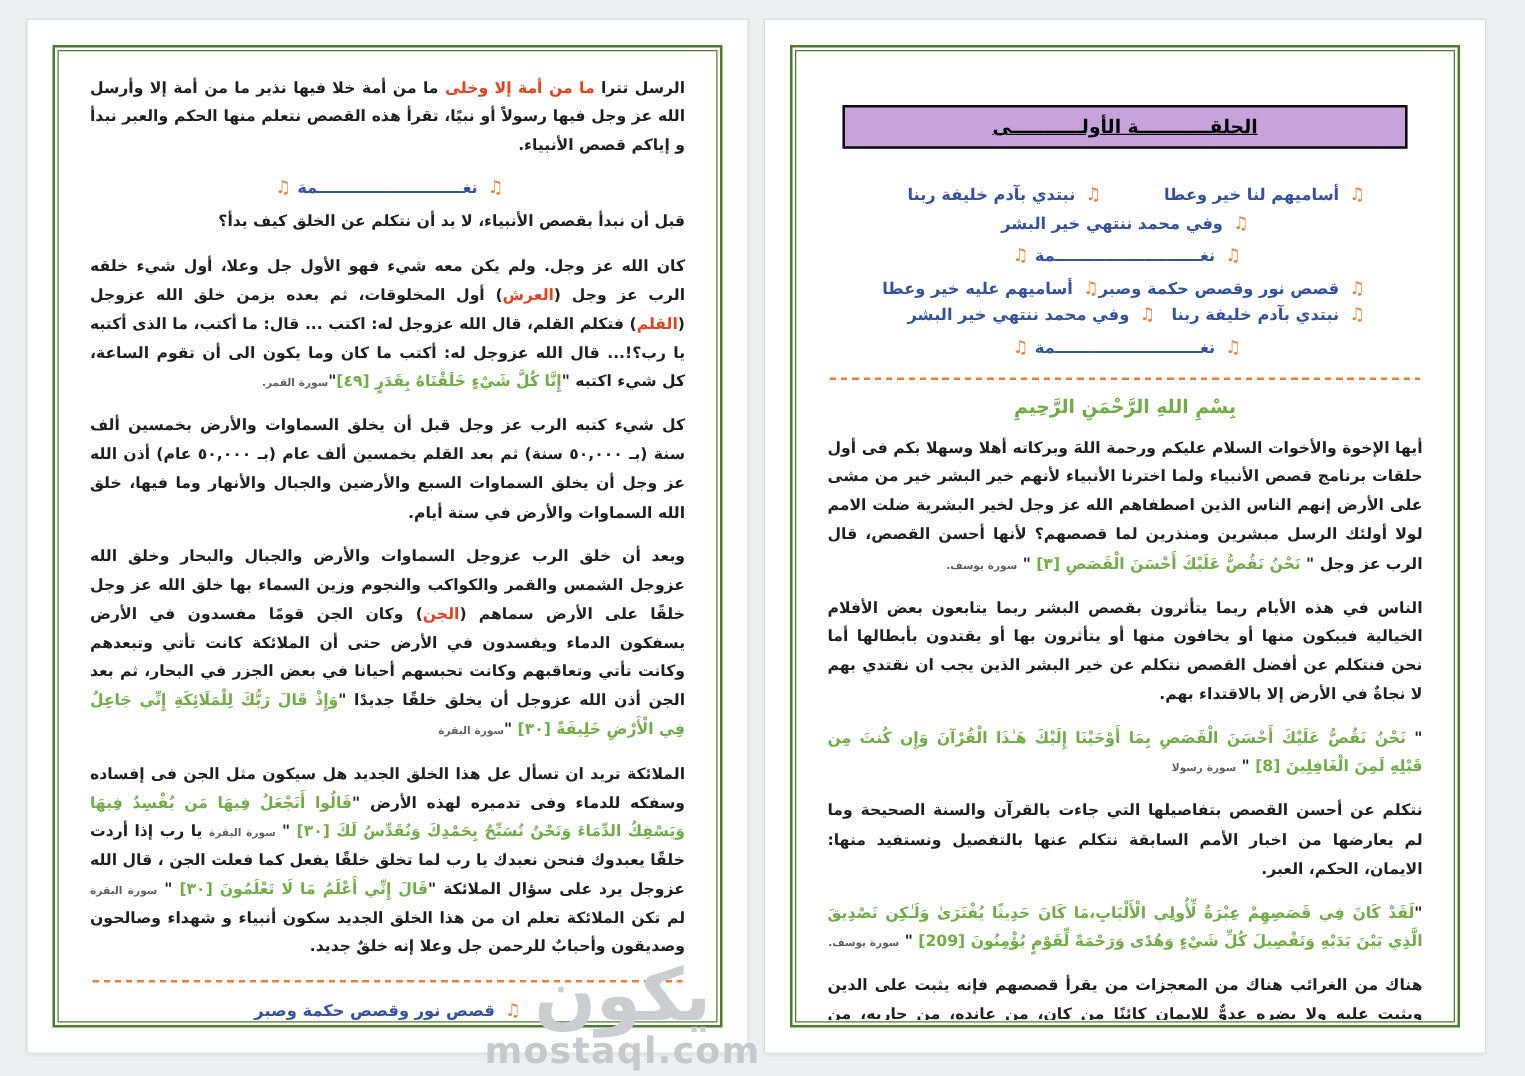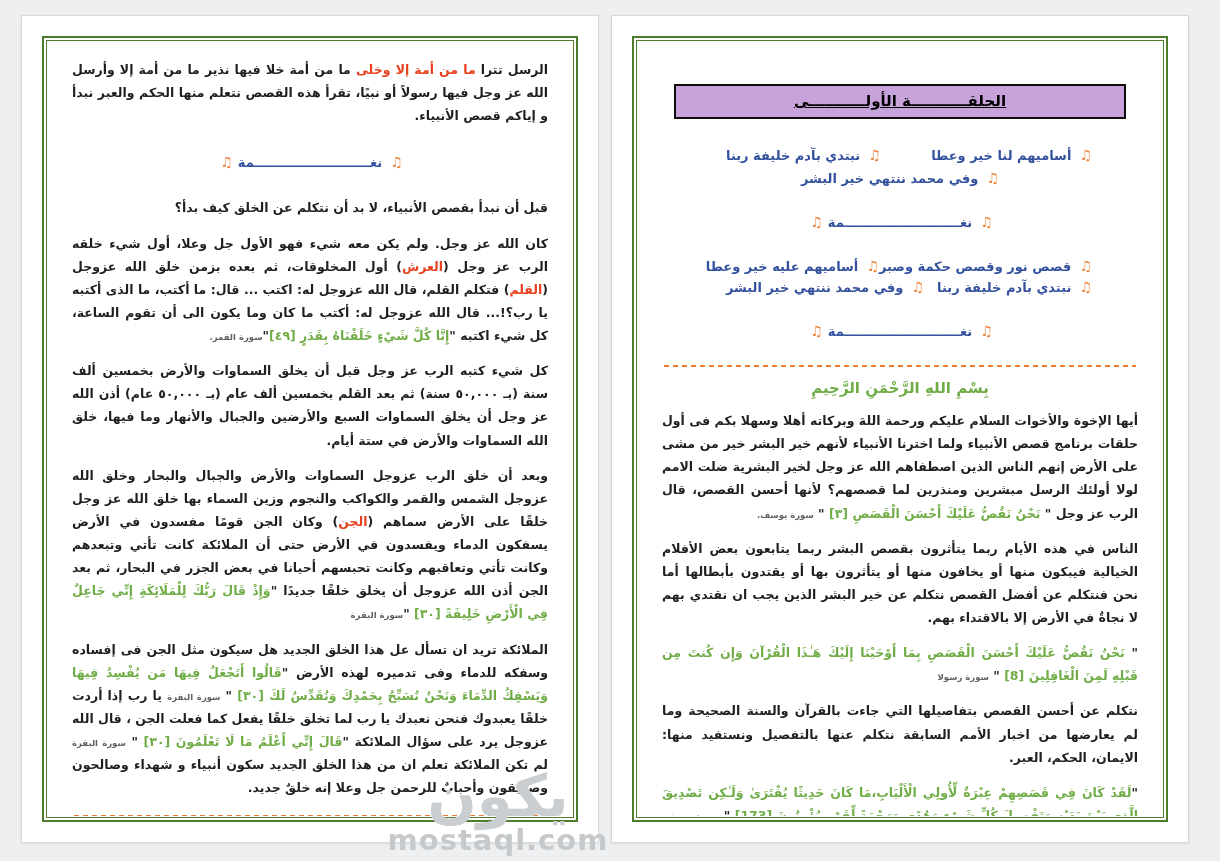--- a/index.html
+++ b/index.html
@@ -46,21 +46,21 @@
 
   
   .song-row{
     display:flex;justify-content:space-between;align-items:center;
     padding:0 46px 0 64px;margin:2px 0;
   }
   .song-item{white-space:nowrap;}
   .song-text{color:var(--song-blue);font-weight:bold;font-size:13px;}
   .note{color:var(--note-orange);font-size:14px;font-weight:bold;margin-left:3px;}
   .song-center{text-align:center;margin:4px 0;}
-  .naghma-line{text-align:center;margin:25px 0;}
+  .naghma-line{text-align:center;margin:7px 0;}
   .naghma-line .song-text{letter-spacing:1px;}
 
   .dashed-sep{
     height:2px;margin:16px 2px 12px;
     background:repeating-linear-gradient(to right,var(--note-orange) 0 5px,transparent 5px 9px);
   }
 
   .basmala{
     text-align:center;color:var(--quran-green);font-weight:bold;
     font-size:15px;margin:6px 0 12px;
@@ -177,21 +177,21 @@
         </div>
 
         <div class="dashed-sep"></div>
 
         <div class="basmala">بِسْمِ اللهِ الرَّحْمَنِ الرَّحِيمِ</div>
 
         <p class="body-par"><span class="seg-normal">أيها الإخوة والأخوات السلام عليكم ورحمة اللهَ وبركاته أهلا وسهلا بكم فى أول حلقات برنامج قصص الأنبياء ولما اخترنا الأنبياء لأنهم خير البشر خير من مشى على الأرض إنهم الناس الذين اصطفاهم الله عز وجل لخير البشرية ضلت الامم لولا أولئك الرسل مبشرين ومنذرين لما قصصهم؟ لأنها أحسن القصص، قال الرب عز وجل " </span><span class="seg-quran">نَحْنُ نَقُصُّ عَلَيْكَ أَحْسَنَ الْقَصَصِ [٣]</span><span class="seg-normal"> " </span><span class="seg-source">سورة يوسف.</span></p>
         <p class="body-par"><span class="seg-normal">الناس في هذه الأيام ربما يتأثرون بقصص البشر ربما يتابعون بعض الأفلام الخيالية فيبكون منها أو يخافون منها أو يتأثرون بها أو يقتدون بأبطالها أما نحن فنتكلم عن أفضل القصص نتكلم عن خير البشر الذين يجب ان نقتدي بهم لا نجاةٌ في الأرض إلا بالاقتداء بهم.</span></p>
         <p class="body-par"><span class="seg-normal">" </span><span class="seg-quran">نَحْنُ نَقُصُّ عَلَيْكَ أَحْسَنَ الْقَصَصِ بِمَا أَوْحَيْنَا إِلَيْكَ هَـٰذَا الْقُرْآنَ وَإِن كُنتَ مِن قَبْلِهِ لَمِنَ الْغَافِلِينَ [8]</span><span class="seg-normal"> " </span><span class="seg-source">سورة رسولا</span></p>
         <p class="body-par"><span class="seg-normal">نتكلم عن أحسن القصص بتفاصيلها التي جاءت بالقرآن والسنة الصحيحة وما لم يعارضها من اخبار الأمم السابقة نتكلم عنها بالتفصيل ونستفيد منها: الايمان، الحكم، العبر.</span></p>
-        <p class="body-par"><span class="seg-normal">"</span><span class="seg-quran">لَقَدْ كَانَ فِي قَصَصِهِمْ عِبْرَةٌ لِّأُولِي الْأَلْبَابِ،مَا كَانَ حَدِيثًا يُفْتَرَىٰ وَلَـٰكِن تَصْدِيقَ الَّذِي بَيْنَ يَدَيْهِ وَتَفْصِيلَ كُلِّ شَيْءٍ وَهُدًى وَرَحْمَةً لِّقَوْمٍ يُؤْمِنُونَ [173]</span><span class="seg-normal"> " </span><span class="seg-source">سورة يوسف.</span></p>
+        <p class="body-par"><span class="seg-normal">"</span><span class="seg-quran">لَقَدْ كَانَ فِي قَصَصِهِمْ عِبْرَةٌ لِّأُولِي الْأَلْبَابِ،مَا كَانَ حَدِيثًا يُفْتَرَىٰ وَلَـٰكِن تَصْدِيقَ الَّذِي بَيْنَ يَدَيْهِ وَتَفْصِيلَ كُلِّ شَيْءٍ وَهُدًى وَرَحْمَةً لِّقَوْمٍ يُؤْمِنُونَ [209]</span><span class="seg-normal"> " </span><span class="seg-source">سورة يوسف.</span></p>
         <p class="body-par"><span class="seg-normal">هناك من الغرائب هناك من المعجزات من يقرأ قصصهم فإنه يثبت على الدين ويثبت عليه ولا يضره عدوٌّ للإيمان كائنًا من كان، من عانده، من حاربه، من سبب، من شتمه، وهو يقرأ قصص الأنبياء فإنه لا يبالي. إنها قصص الأنبياء. في قصصهم عبرة لأولي الألباب سوف تمر علينا حكايات وقصص وعبر فيها البلاء فيها يدعو النبي فيستجيب الرب عز وجل له، نرى كيف أن الأمم كانت تحارب الأنبياء والرسل كيف يرسل الله عز وجل</span></p>
 
       </div>
     </div>
   </div>
 
   <div class="watermark">
     <div class="wm-ar">يكون</div>
     <div class="wm-en">mostaql.com</div>
   </div>

